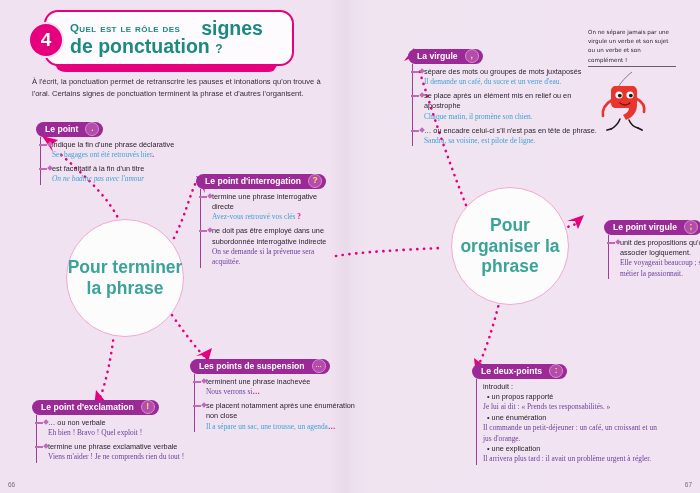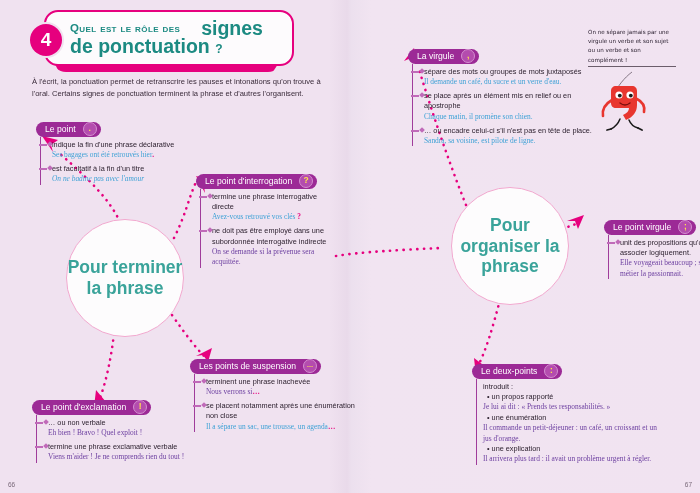--- a/index.html
+++ b/index.html
@@ -57,21 +57,21 @@
   }
   #hub-left{left:66px;top:219px;width:116px;height:116px;font-size:17.5px;}
   #hub-right{left:451px;top:187px;width:116px;height:116px;font-size:17.5px;}
   
   .card{position:absolute;z-index:4;}
   .card-head{
     display:inline-flex;align-items:center;gap:7px;
     background:#9c2a96;border-radius:11px;height:15px;
     padding:0 4px 0 9px;position:relative;
   }
-  .card-head .ht{color:#fff;font-size:8.6px;font-weight:normal;white-space:nowrap;}
+  .card-head .ht{color:#fff;font-size:8.6px;font-weight:bold;white-space:nowrap;}
   .badge{
     width:14px;height:14px;border-radius:50%;
     background:#b44cae;border:1px solid #d48fd0;
     display:flex;align-items:center;justify-content:center;
     color:#ffe14d;font-size:8.5px;font-weight:bold;line-height:1;
     padding-bottom:1px;box-sizing:border-box;
   }
   .badge.small{font-size:6.5px;}
   .card-body{
     border-left:1.6px solid #a03c9b;
@@ -236,21 +236,21 @@
   <div class="card-body">
     <div class="bullet-row">
       <span class="plain">sépare des mots ou groupes de mots juxtaposés</span>
       <span class="ex">Il demande un café, du sucre et un verre d'eau.</span>
     </div>
     <div class="bullet-row">
       <span class="plain">se place après un élément mis en relief ou en apostrophe</span>
       <span class="ex">Chaque matin, il promène son chien.</span>
     </div>
     <div class="bullet-row">
-      <span class="plain">… ou encadre celui-ci s'il n'est pas en tête de place.</span>
+      <span class="plain">… ou encadre celui-ci s'il n'est pas en tête de phrase.</span>
       <span class="ex">Sandra, sa voisine, est pilote de ligne.</span>
     </div>
   </div>
 </div>
 
 <div class="card" style="left:604px;top:216px;width:125px;">
   <div class="card-head">
     <span class="ht">Le point virgule</span>
     <span class="badge">;</span>
   </div>

